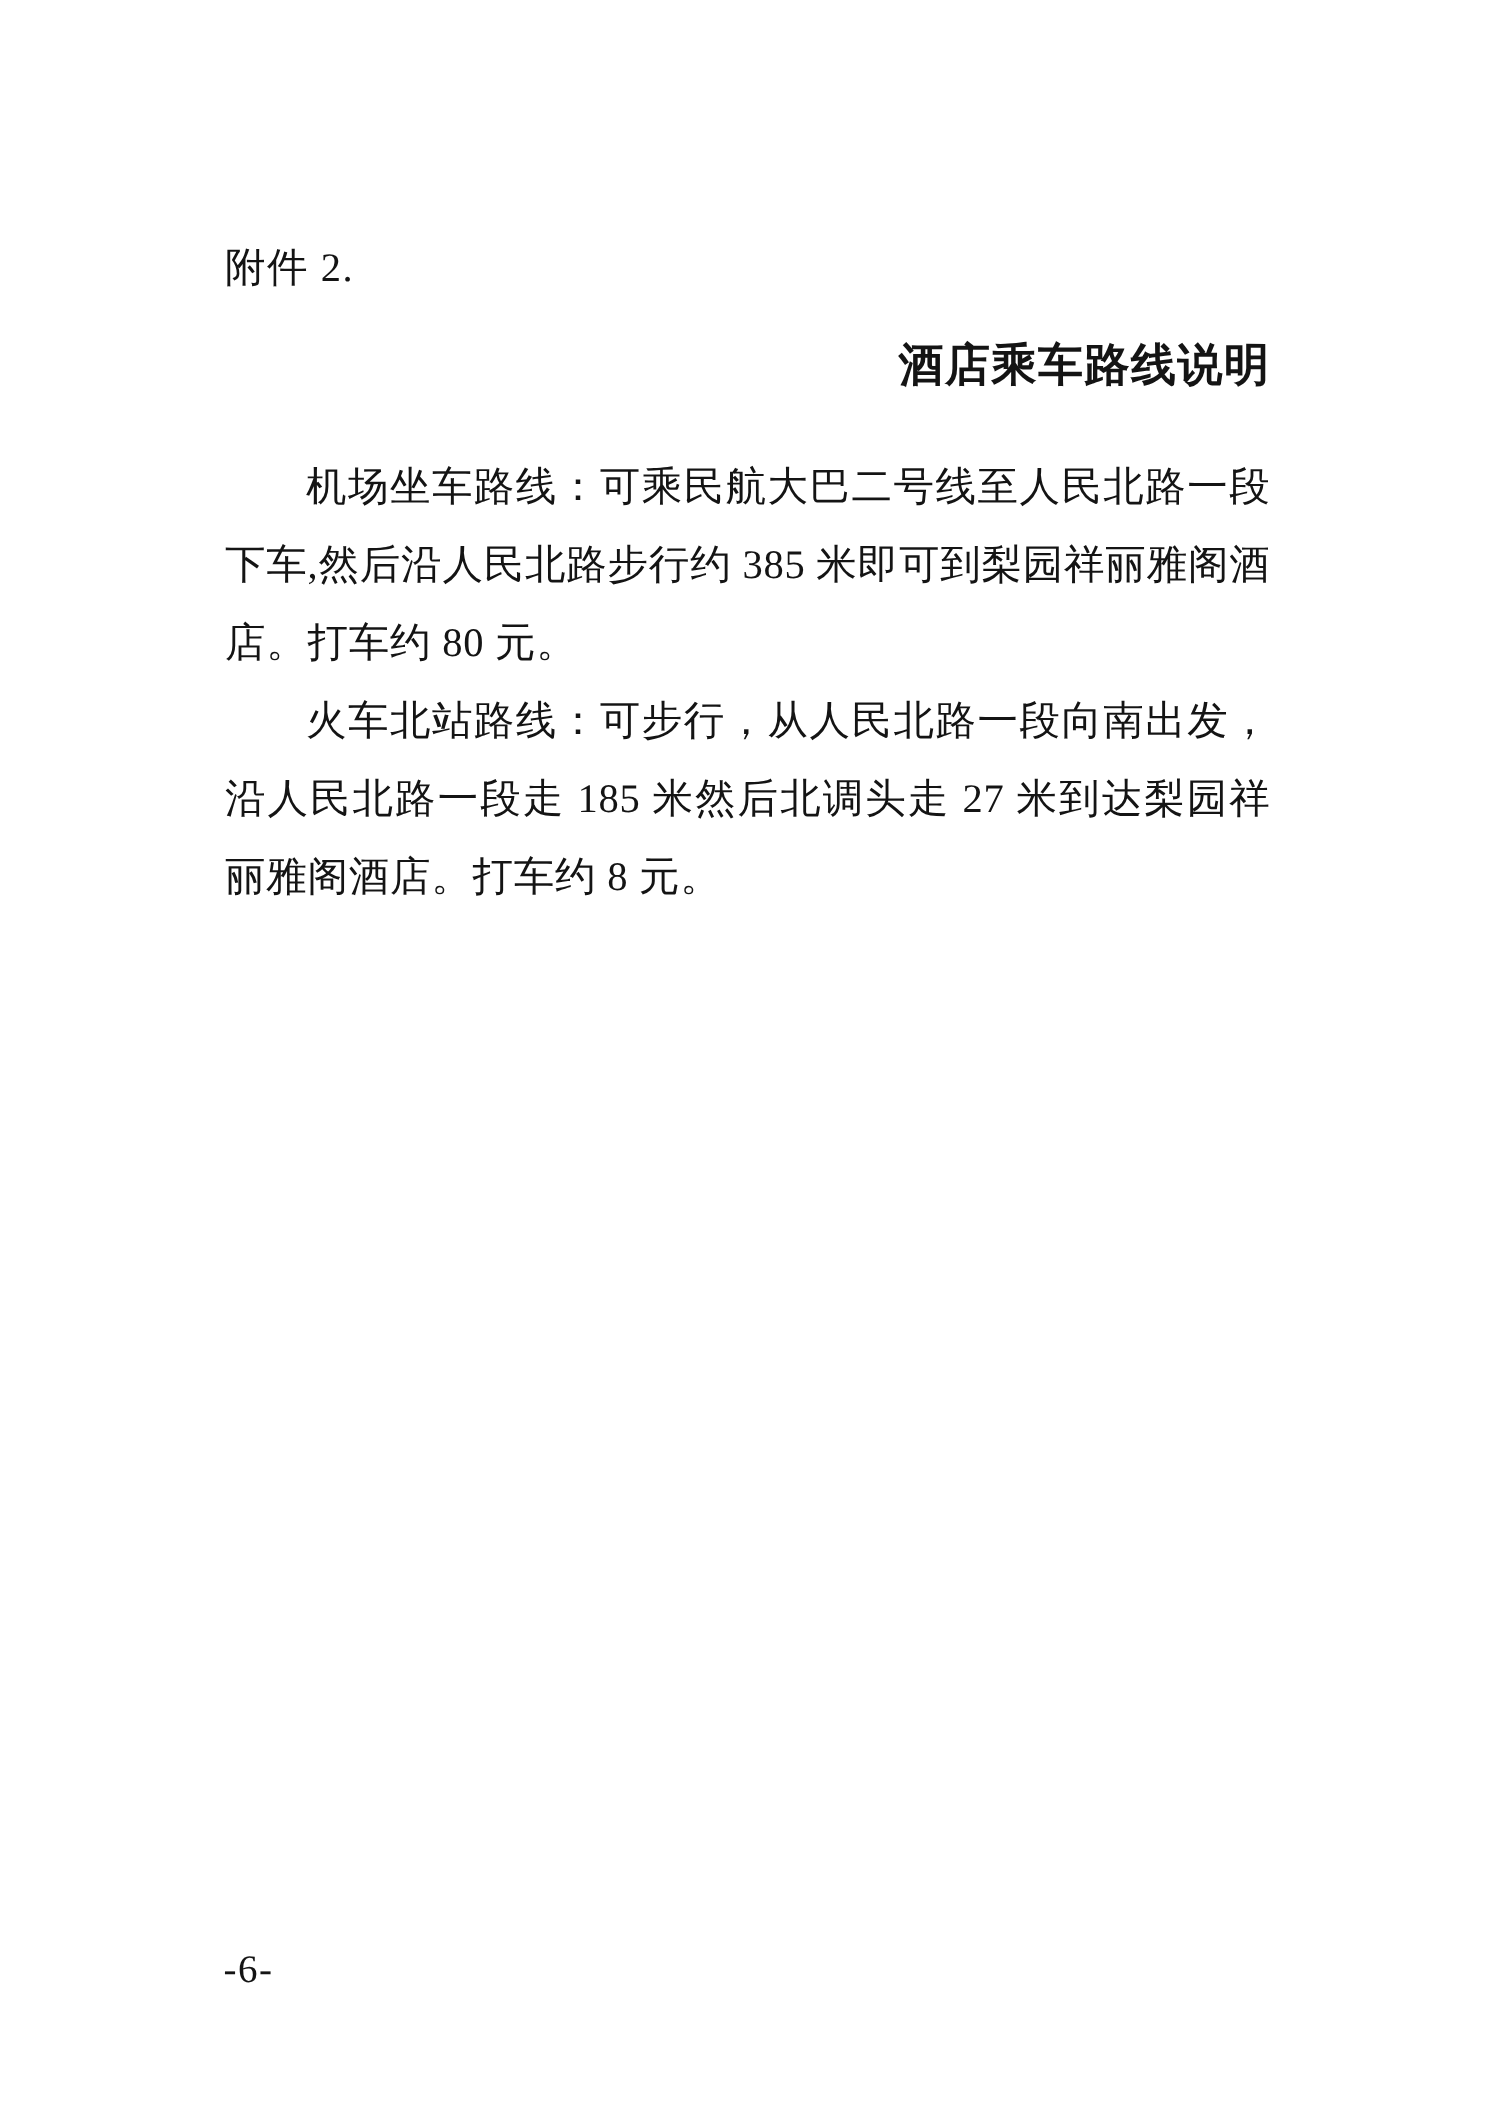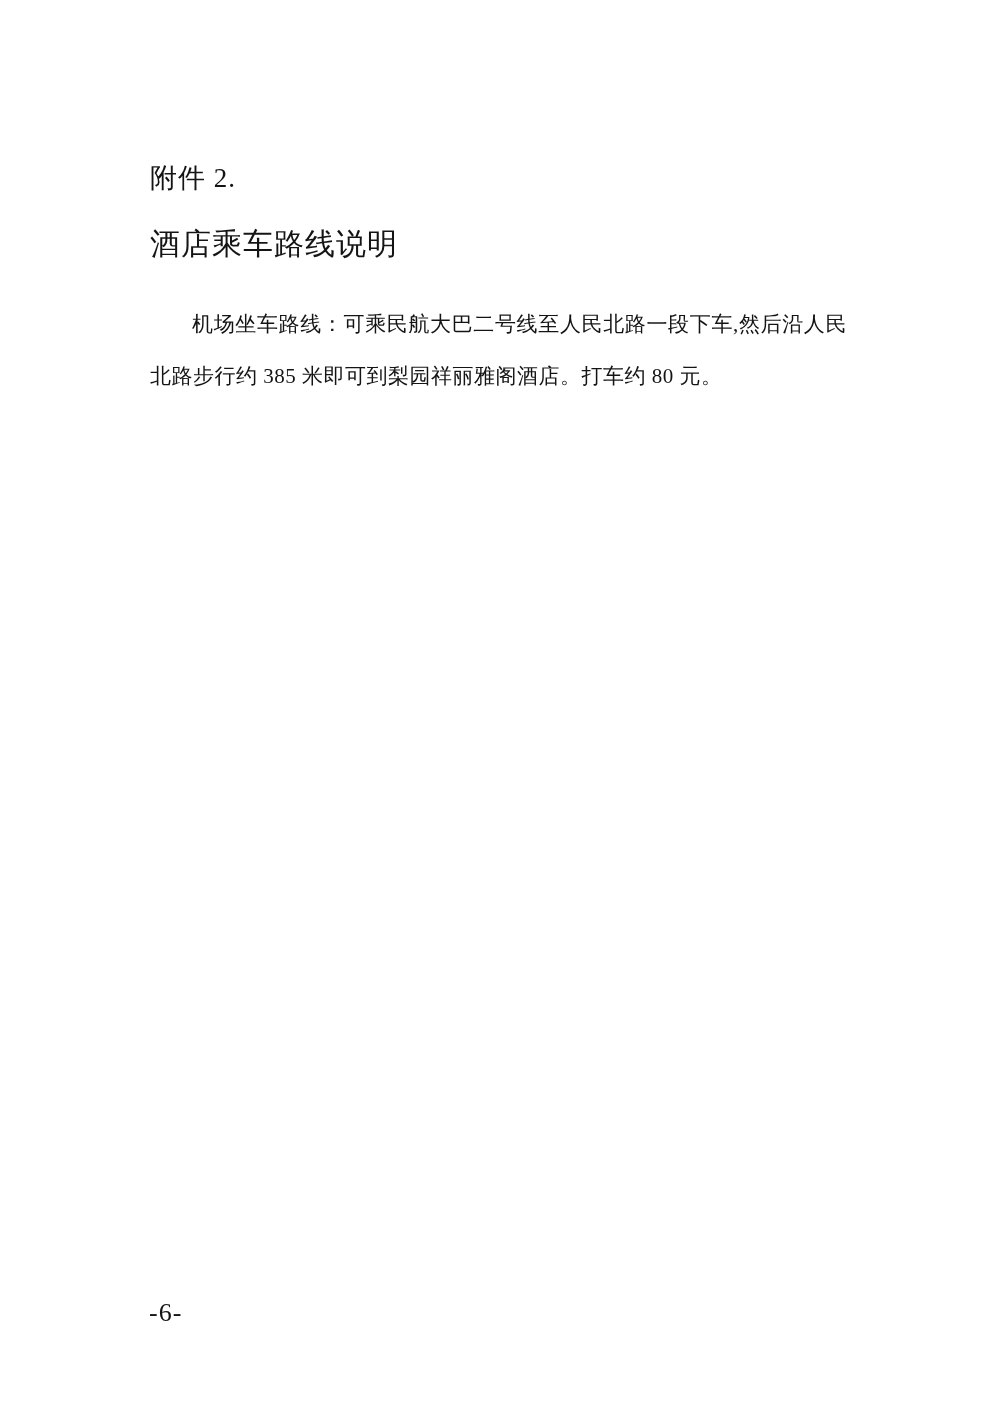--- a/index.html
+++ b/index.html
@@ -18,31 +18,31 @@
     background: #ffffff;
     padding: 162px 146px 0 150px;
   }
   .attachment-label {
     font-size: 27px;
     line-height: 32px;
     letter-spacing: 1px;
   }
   .doc-title {
     margin-top: 33px;
-    text-align: left;
+    text-align: right;
     font-size: 30px;
     line-height: 34px;
-    font-weight: normal;
+    font-weight: bold;
     letter-spacing: 1px;
   }
   .body-text {
     margin-top: 37px;
   }
   .body-text p {
-    font-size: 21px;
+    font-size: 27px;
     line-height: 52px;
     text-indent: 2em;
     text-align: justify;
     letter-spacing: 0.5px;
   }
   .page-number {
     position: absolute;
     left: 149px;
     top: 1298px;
     font-size: 26px;
@@ -53,17 +53,18 @@
 <body>
 
 <div class="page">
 
   <div class="attachment-label">附件 2.</div>
 
   <h1 class="doc-title">酒店乘车路线说明</h1>
 
   <div class="body-text">
     <p>机场坐车路线：可乘民航大巴二号线至人民北路一段下车,然后沿人民北路步行约 385 米即可到梨园祥丽雅阁酒店。打车约 80 元。</p>
+    <p>火车北站路线：可步行，从人民北路一段向南出发，沿人民北路一段走 185 米然后北调头走 27 米到达梨园祥丽雅阁酒店。打车约 8 元。</p>
   </div>
 
   <div class="page-number">-6-</div>
 
 </div>
 
 </body></html>

